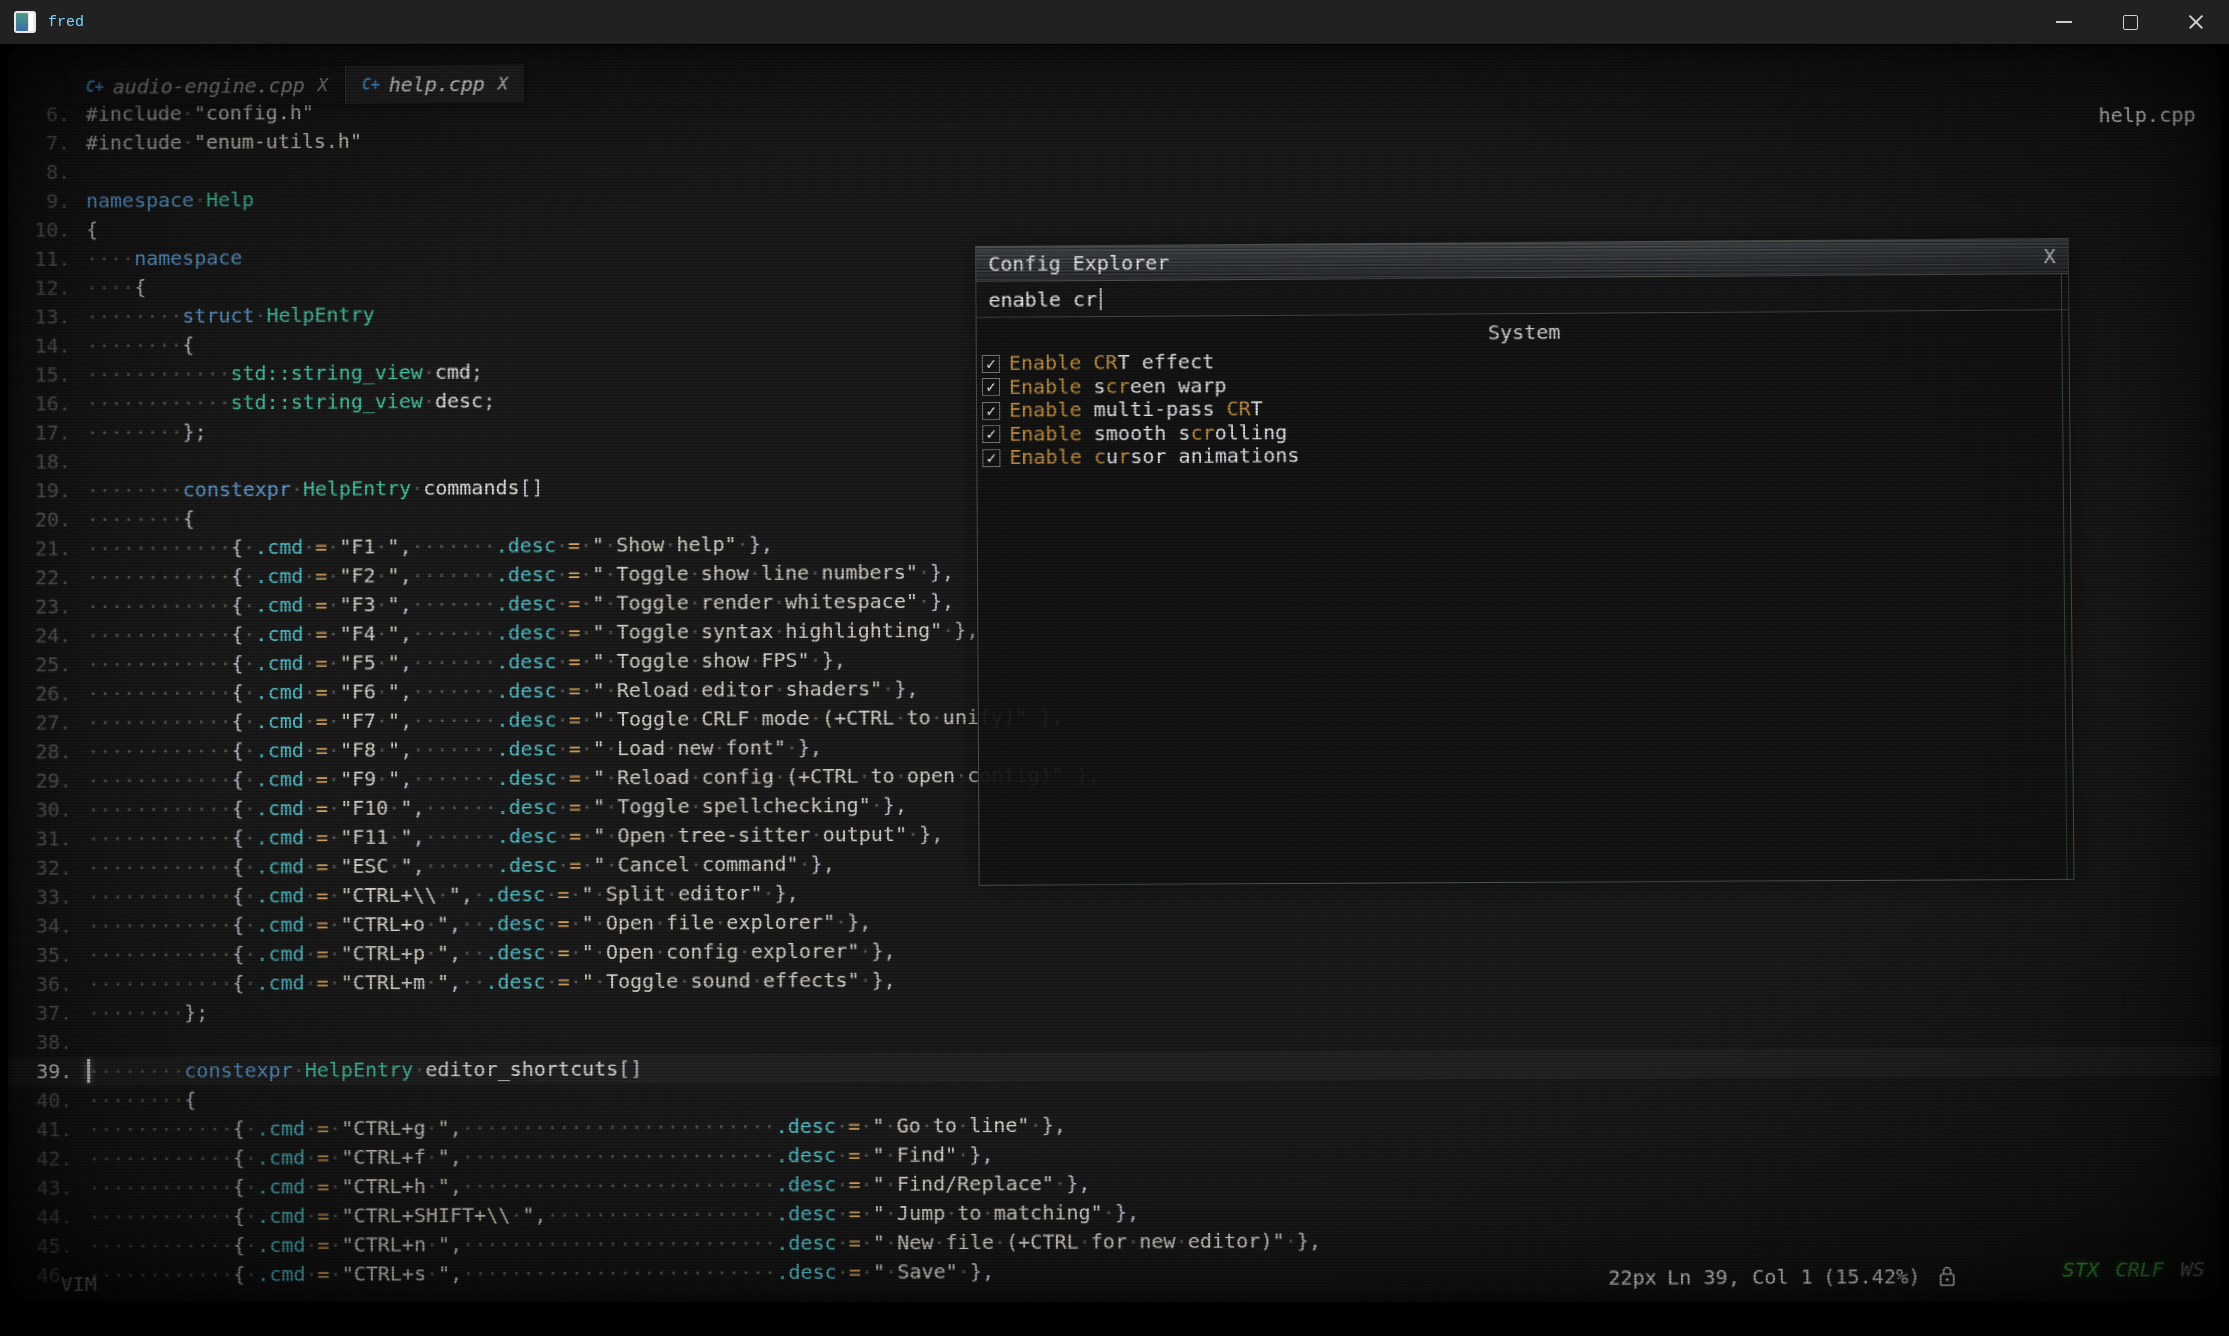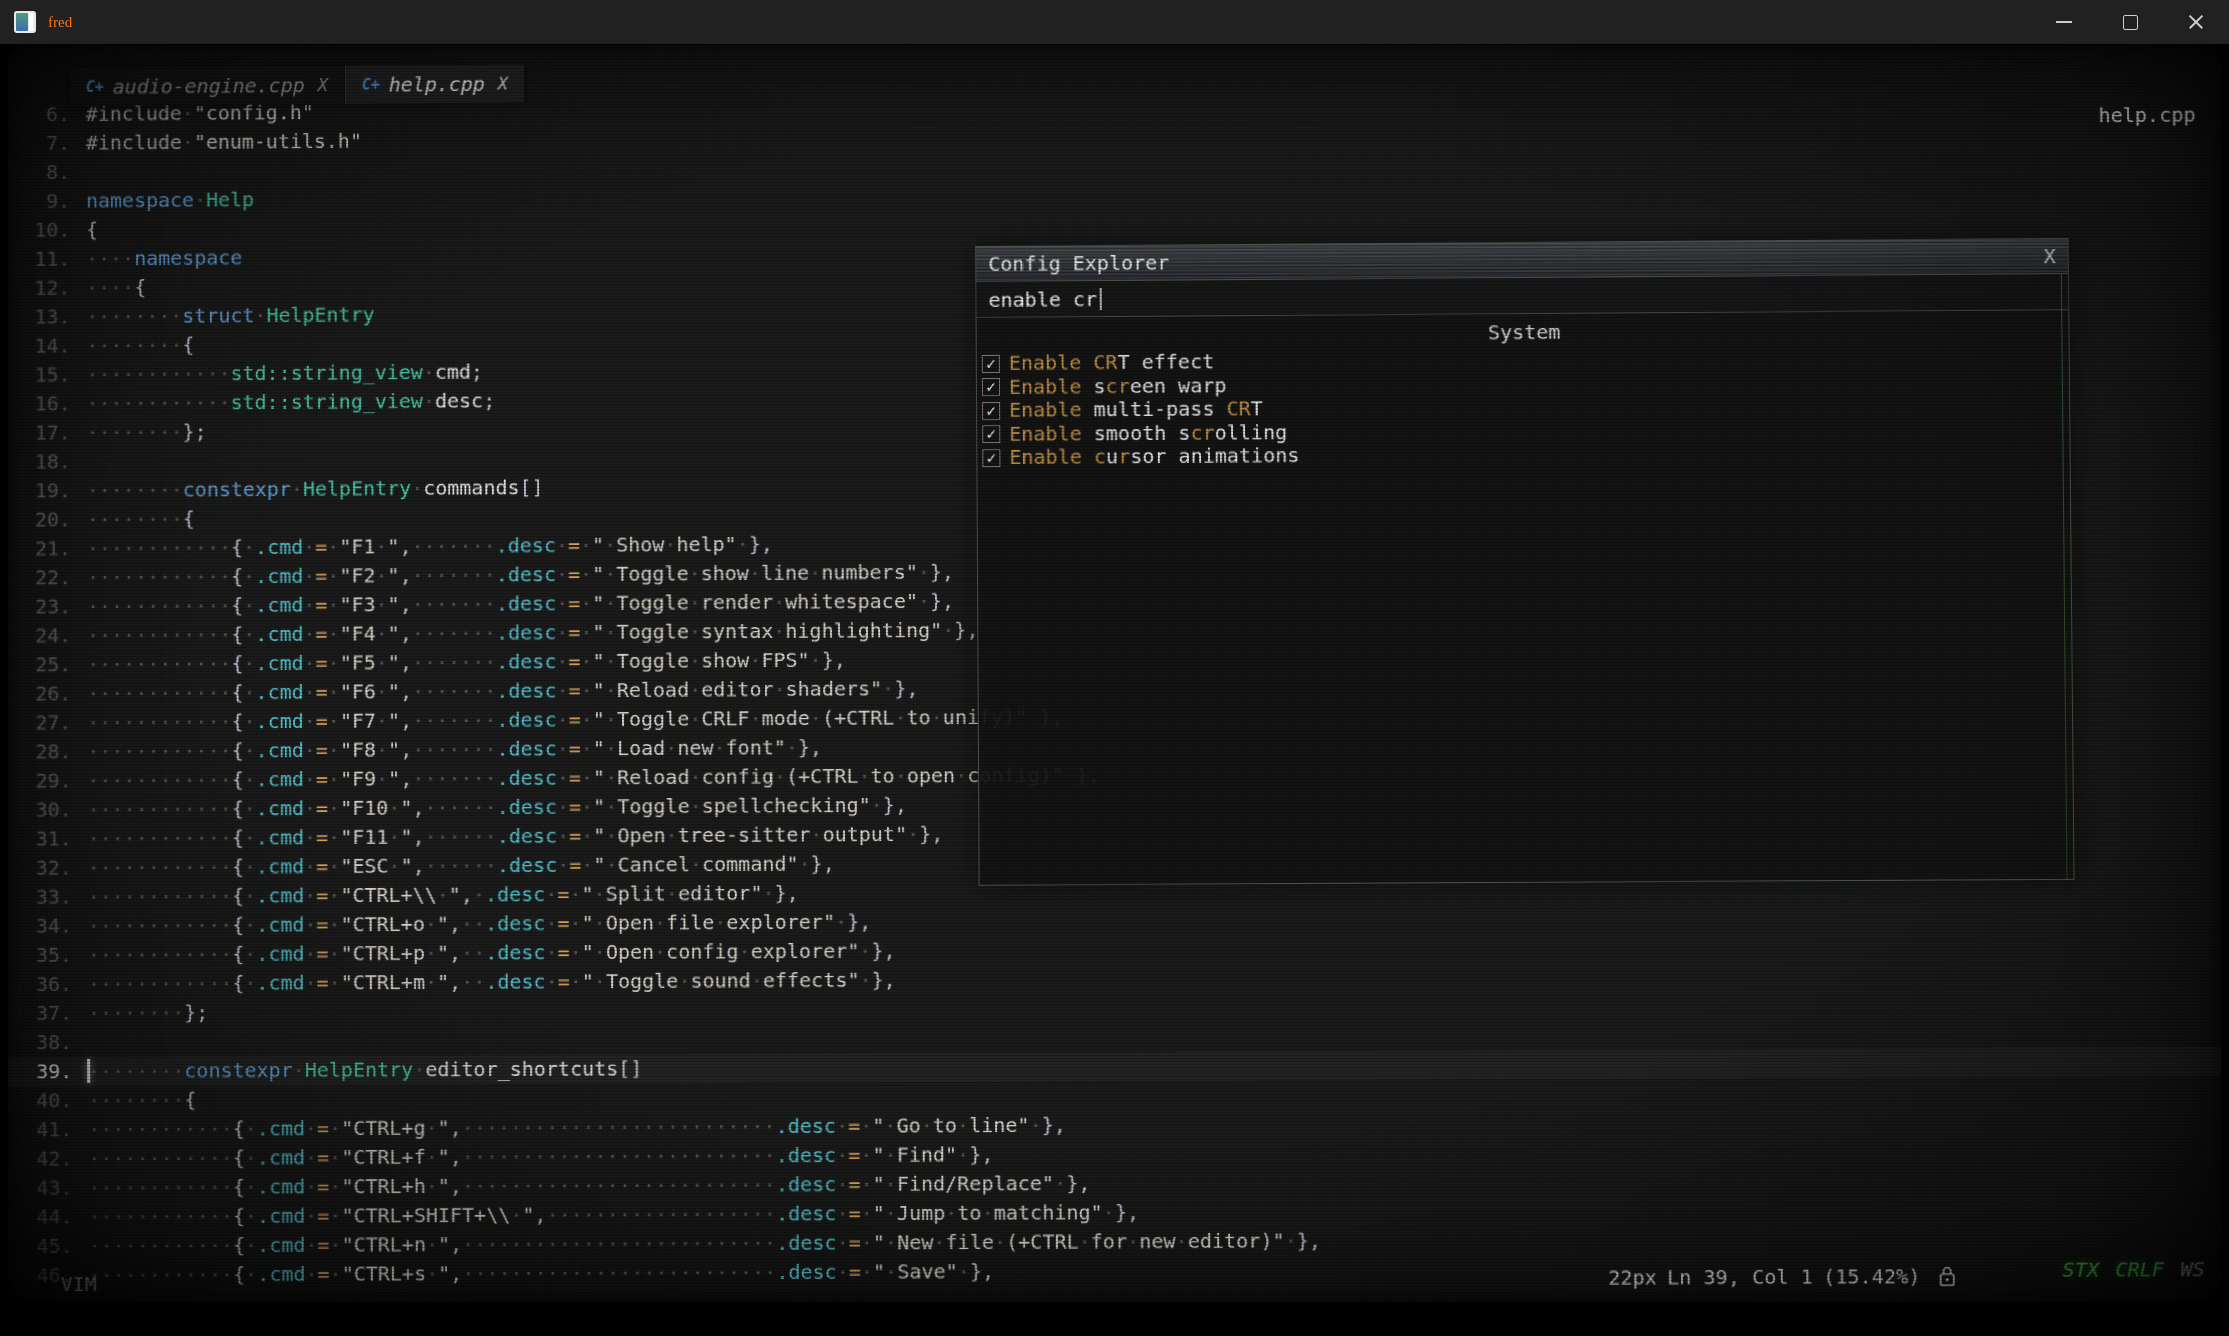--- a/index.html
+++ b/index.html
@@ -5,21 +5,21 @@
   html,body{margin:0;padding:0;background:#000;overflow:hidden;}
   body{width:2229px;height:1336px;position:relative;font-family:"DejaVu Sans Mono",monospace;}
 
   
   .titlebar{position:absolute;top:0;left:0;right:0;height:44px;background:#212121;
     display:flex;align-items:center;padding-left:14px;box-sizing:border-box;z-index:100;}
   .app-icon{width:22px;height:22px;background:#e9e9e9;border-radius:3px;margin-right:12px;
     display:flex;align-items:center;justify-content:flex-start;padding:2px;box-sizing:border-box;}
   .app-icon .pane{width:12px;height:100%;background:linear-gradient(180deg,#4e9a86,#3c6ea8);border-radius:1px;}
   .app-icon .pane2{width:4px;height:100%;background:#fff;margin-left:1px;}
-  .win-title{color:#f97316;font-size:15px;font-family:Liberation Serif, serif;}
+  .win-title{color:#7dd3fc;font-size:15px;font-family:Liberation Mono, monospace;}
   .win-controls{margin-left:auto;display:flex;height:100%;}
   .win-btn{width:66px;height:100%;display:flex;align-items:center;justify-content:center;}
   .glyph-min{width:16px;height:2px;background:#cfcfcf;}
   .glyph-max{width:13px;height:13px;border:1.6px solid #cfcfcf;border-radius:2px;}
   .glyph-close{position:relative;width:18px;height:18px;}
   .glyph-close::before,.glyph-close::after{content:"";position:absolute;left:0;top:8px;width:18px;height:1.7px;background:#cfcfcf;}
   .glyph-close::before{transform:rotate(45deg);} .glyph-close::after{transform:rotate(-45deg);}
 
   
   .screen{position:absolute;left:8px;right:8px;top:45px;bottom:34px;background:#161716;

